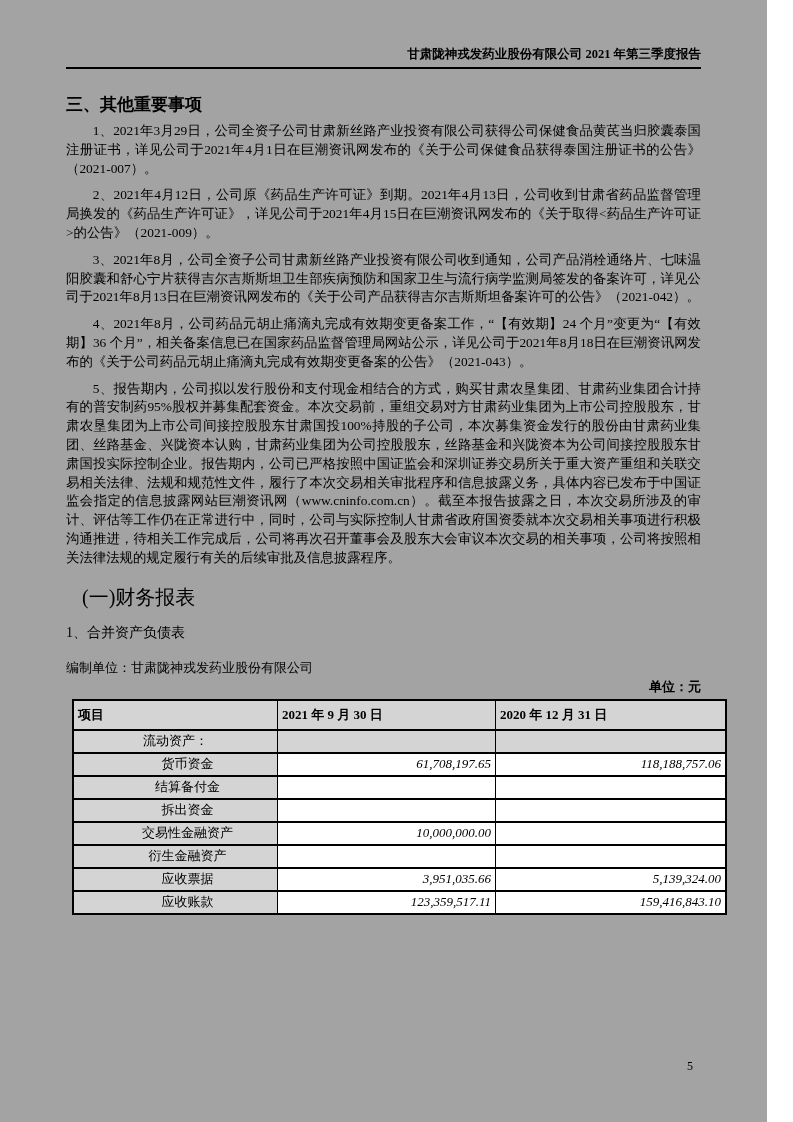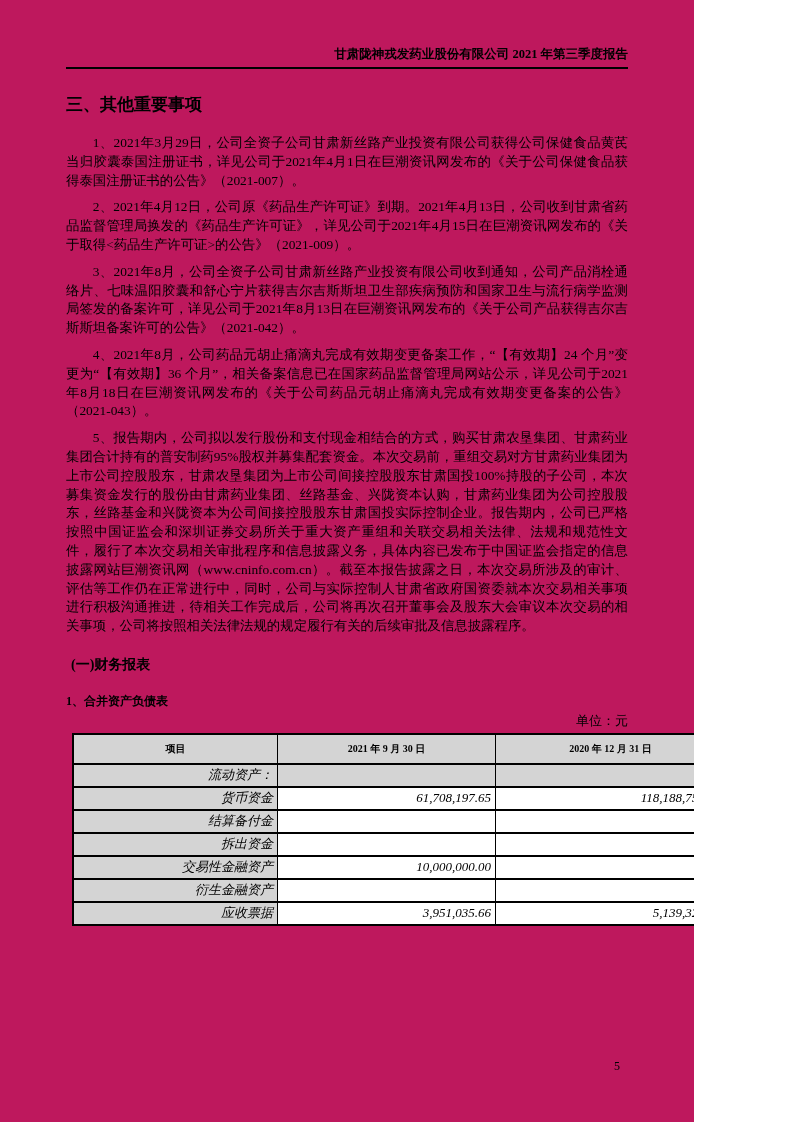--- a/index.html
+++ b/index.html
@@ -1,19 +1,19 @@
 <!DOCTYPE html>
 <html><head>
 <meta charset="utf-8">
 <style>
   html,body { margin:0; padding:0; background:#ffffff; }
   .page {
     position:relative;
-    width:694px; height:1122px;
-    background:#be185d;
+    width:767px; height:1122px;
+    background:#a3a3a3;
     font-family:"Liberation Serif","DejaVu Serif",serif;
     color:#000000;
     overflow:hidden;
   }
   .content { margin:0 66px; }
   .running-header {
     padding-top:46px;
     text-align:right;
     font-weight:bold;
     font-size:12.5px;
@@ -27,58 +27,58 @@
   .applicability { margin-top:18px; font-size:12.5px; line-height:17px; }
   .applicability .sym { margin-right:6px; }
   .applicability .gap { margin-left:10px; }
   p.body-para {
     font-size:13.4px;
     line-height:18.8px;
     text-align:justify;
     text-indent:2em;
     margin:8px 0 0 0;
   }
-  p.first { margin-top:18px; }
+  p.first { margin-top:6px; }
   h2.sec4 { margin-top:16px; }
   h3.sub {
-    font-size:14px; font-weight:bold;
-    margin:20px 0 0 5px; line-height:18px;
+    font-size:20px; font-weight:normal;
+    margin:20px 0 0 16px; line-height:18px;
   }
   h4.stmt {
-    font-size:12px; font-weight:bold;
+    font-size:14px; font-weight:normal;
     margin:18px 0 0 0; line-height:18px;
   }
   .prepared { margin-top:18px; font-size:13px; line-height:16px; }
   .date-line { margin-top:4px; text-align:center; font-size:13px; line-height:16px; }
-  .unit-line { margin-top:3px; text-align:right; font-size:13px; line-height:16px; }
+  .unit-line { margin-top:3px; text-align:right; font-size:13px; line-height:16px;font-weight:bold; }
   table.bs {
     margin-top:4px;
     width:655px; margin-left:6px;
     border-collapse:collapse;
     border:2px solid #000;
     table-layout:fixed;
   }
   table.bs col.c0 { width:31.3%; }
   table.bs col.c1 { width:33.4%; }
   table.bs col.c2 { width:35.3%; }
   table.bs th {
     border:solid #000; border-width:2px 1px;
     background:#d4d4d4;
-    font-size:10px; font-weight:bold;
-    height:28px; text-align:center;
+    font-size:13px; font-weight:bold;
+    height:28px; text-align:left;
     padding:0 4px;
   }
   table.bs td {
     border:solid #000; border-width:2px 1px;
     font-size:13px;
     height:21px;
     padding:0 4px;
     overflow:hidden; white-space:nowrap;
   }
-  table.bs td.label { background:#d4d4d4; text-align:right;font-style:italic; }
+  table.bs td.label { background:#d4d4d4; text-align:center; }
   table.bs tr.item td.label { padding-left:28px; }
   table.bs td.value { text-align:right; background:#ffffff;font-style:italic; }
   table.bs tr.section td.value { background:#d4d4d4; }
   .page-number {
     position:absolute;
     right:74px; bottom:48px;
     font-size:12px;
   }
 </style>
 </head>
@@ -95,20 +95,21 @@
 
     <p class="body-para first">1、2021年3月29日，公司全资子公司甘肃新丝路产业投资有限公司获得公司保健食品黄芪当归胶囊泰国注册证书，详见公司于2021年4月1日在巨潮资讯网发布的《关于公司保健食品获得泰国注册证书的公告》（2021-007）。</p>
     <p class="body-para">2、2021年4月12日，公司原《药品生产许可证》到期。2021年4月13日，公司收到甘肃省药品监督管理局换发的《药品生产许可证》，详见公司于2021年4月15日在巨潮资讯网发布的《关于取得&lt;药品生产许可证&gt;的公告》（2021-009）。</p>
     <p class="body-para">3、2021年8月，公司全资子公司甘肃新丝路产业投资有限公司收到通知，公司产品消栓通络片、七味温阳胶囊和舒心宁片获得吉尔吉斯斯坦卫生部疾病预防和国家卫生与流行病学监测局签发的备案许可，详见公司于2021年8月13日在巨潮资讯网发布的《关于公司产品获得吉尔吉斯斯坦备案许可的公告》（2021-042）。</p>
     <p class="body-para">4、2021年8月，公司药品元胡止痛滴丸完成有效期变更备案工作，“【有效期】24 个月”变更为“【有效期】36 个月”，相关备案信息已在国家药品监督管理局网站公示，详见公司于2021年8月18日在巨潮资讯网发布的《关于公司药品元胡止痛滴丸完成有效期变更备案的公告》（2021-043）。</p>
     <p class="body-para">5、报告期内，公司拟以发行股份和支付现金相结合的方式，购买甘肃农垦集团、甘肃药业集团合计持有的普安制药95%股权并募集配套资金。本次交易前，重组交易对方甘肃药业集团为上市公司控股股东，甘肃农垦集团为上市公司间接控股股东甘肃国投100%持股的子公司，本次募集资金发行的股份由甘肃药业集团、丝路基金、兴陇资本认购，甘肃药业集团为公司控股股东，丝路基金和兴陇资本为公司间接控股股东甘肃国投实际控制企业。报告期内，公司已严格按照中国证监会和深圳证券交易所关于重大资产重组和关联交易相关法律、法规和规范性文件，履行了本次交易相关审批程序和信息披露义务，具体内容已发布于中国证监会指定的信息披露网站巨潮资讯网（www.cninfo.com.cn）。截至本报告披露之日，本次交易所涉及的审计、评估等工作仍在正常进行中，同时，公司与实际控制人甘肃省政府国资委就本次交易相关事项进行积极沟通推进，待相关工作完成后，公司将再次召开董事会及股东大会审议本次交易的相关事项，公司将按照相关法律法规的规定履行有关的后续审批及信息披露程序。</p>
 
     <h3 class="sub">(一)财务报表</h3>
     <h4 class="stmt">1、合并资产负债表</h4>
 
+    <div class="prepared">编制单位：甘肃陇神戎发药业股份有限公司</div>
     <div class="unit-line">单位：元</div>
 
     <table class="bs">
       <colgroup>
           <col class="c0">
           <col class="c1">
           <col class="c2">
         </colgroup>
       <thead>
         <tr>
@@ -146,18 +147,23 @@
           <tr class="item">
             <td class="label">衍生金融资产</td>
             <td class="value"></td>
             <td class="value"></td>
           </tr>
           <tr class="item">
             <td class="label">应收票据</td>
             <td class="value">3,951,035.66</td>
             <td class="value">5,139,324.00</td>
           </tr>
+          <tr class="item">
+            <td class="label">应收账款</td>
+            <td class="value">123,359,517.11</td>
+            <td class="value">159,416,843.10</td>
+          </tr>
         </tbody>
     </table>
   </div>
 
   <div class="page-number">5</div>
 </div>
 
 </body></html>

